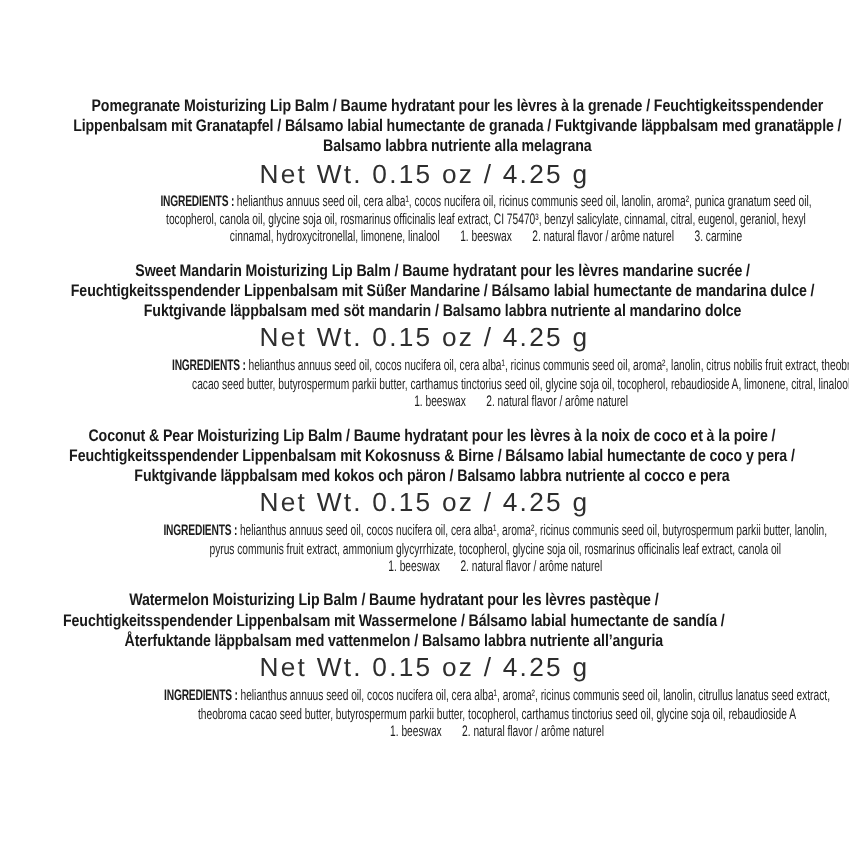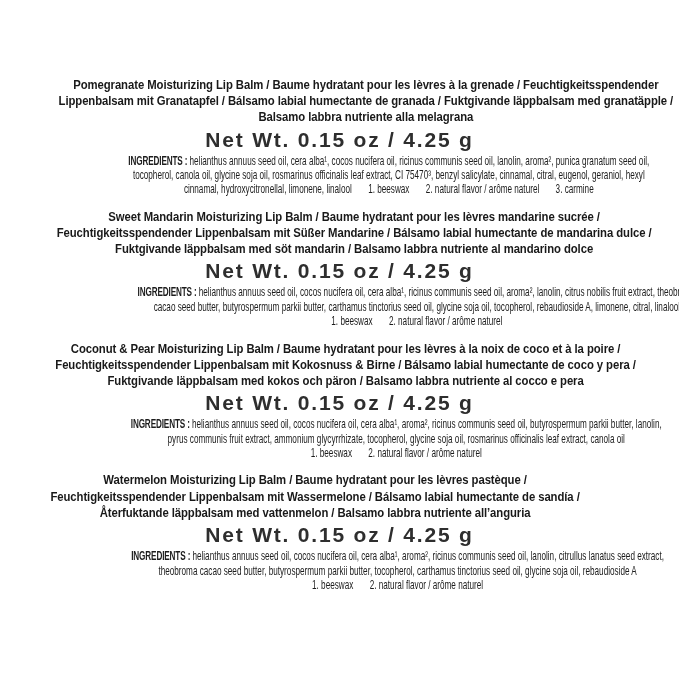--- a/index.html
+++ b/index.html
@@ -34,21 +34,21 @@
     white-space: pre-line;
     text-align: center;
     transform: scaleX(0.84);
     transform-origin: center;
   }
   .net-wt {
     text-align: center;
     font-size: 21px;
     line-height: 24px;
     letter-spacing: 1.8px;
-    font-weight: 700;
+    font-weight: 400;
     color: #2e2e2e;
     margin: 2px 0 2px 0;
   }
   .ingredients {
     flex: none;
     font-size: 12.2px;
     line-height: 14.4px;
     color: #1c1c1c;
     white-space: pre-line;
     text-align: center;

